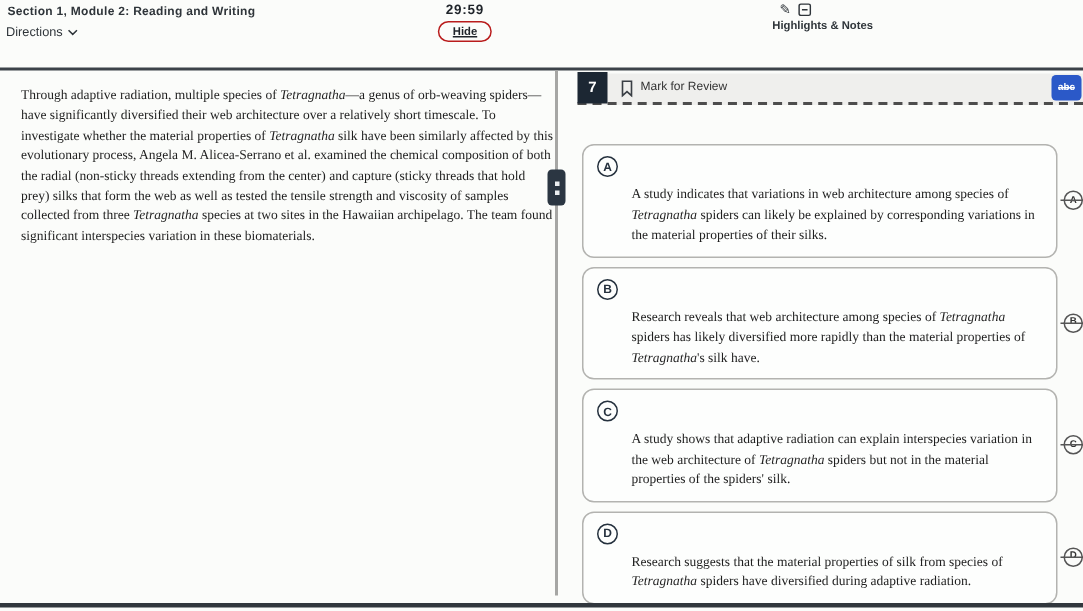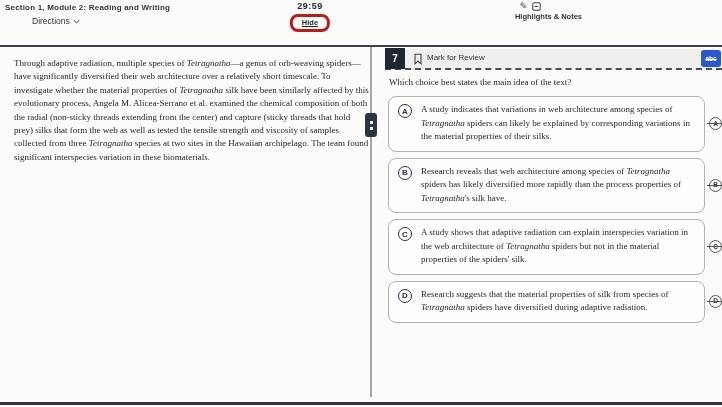--- a/index.html
+++ b/index.html
@@ -14,25 +14,25 @@
     position:relative;
     background:#fbfcfa;
     font-family:"Liberation Sans", sans-serif;
     color:#23282e;
   }
   .it{font-style:italic;}
 
   
   .top-header{position:absolute;left:0;top:0;width:604px;height:45px;}
   .section-title{position:absolute;left:5px;top:3px;font-size:8px;font-weight:700;color:#2f353a;letter-spacing:.2px;}
-  .directions{position:absolute;left:4px;top:16px;font-size:8.5px;color:#2f353a;display:flex;align-items:center;gap:3px;background:none;border:none;cursor:pointer;font-family:inherit;margin-left:28px;}
+  .directions{position:absolute;left:4px;top:16px;font-size:8.5px;color:#2f353a;display:flex;align-items:center;gap:3px;background:none;border:none;cursor:pointer;font-family:inherit;}
   .chev{width:7px;height:5px;display:inline-block;}
   .top-center{position:absolute;left:310px;top:1px;transform:translateX(-50%);display:flex;flex-direction:column;align-items:center;gap:3px;}
   .timer{font-size:9px;font-weight:700;letter-spacing:.5px;color:#1f242a;}
-  .hide-btn{font-family:inherit;font-size:7.5px;font-weight:700;color:#1f242a;background:transparent;border:3px solid #b91c1c;border-radius:8px;padding:1px 9px 2px;cursor:pointer;line-height:1.2;text-decoration:underline;}
+  .hide-btn{font-family:inherit;font-size:7.5px;font-weight:700;color:#1f242a;background:transparent;border:1px solid #b91c1c;border-radius:8px;padding:1px 9px 2px;cursor:pointer;line-height:1.2;text-decoration:underline;}
   .top-right{position:absolute;right:22px;top:2px;display:flex;flex-direction:column;align-items:center;gap:1px;background:none;border:none;cursor:pointer;font-family:inherit;}
   .tr-icons{display:flex;align-items:center;gap:5px;}
   .pen-glyph{font-size:9px;line-height:9px;color:#2f353a;}
   .tr-label{font-size:7.5px;font-weight:600;color:#2f353a;white-space:nowrap;margin-left:36px;}
   .header-rule{position:absolute;left:0;top:45px;width:722px;height:2px;background:var(--rule-dark);}
 
   
   .left-panel{position:absolute;left:0;top:47px;width:443px;height:350px;}
   .passage{
     position:absolute;left:14px;top:10px;width:356px;
@@ -81,20 +81,21 @@
     padding:6px 9px 7px;display:flex;gap:9px;cursor:pointer;align-items:flex-start;
   }
   .letter{
     flex:0 0 auto;width:14px;height:14px;border:1.5px solid #25313e;border-radius:50%;
     display:flex;align-items:center;justify-content:center;
     font-size:8px;font-weight:700;color:#25313e;margin-top:1px;
   }
   .choice-text{
     font-family:"Liberation Serif", serif;font-size:9px;line-height:13.5px;color:#1f1f1f;
     max-width:276px;
+    margin-top:20px;
   }
   .elim{
     flex:0 0 auto;width:13px;height:13px;border:1px solid #555;border-radius:50%;
     position:relative;display:flex;align-items:center;justify-content:center;
     background:none;cursor:pointer;font-family:inherit;
   }
   .elim::after{content:"";position:absolute;left:-3px;right:-3px;top:5px;border-top:1px solid #555;}
   .elim-letter{font-size:6.5px;font-weight:700;color:#333;line-height:1;}
 
   .bottom-rule{position:absolute;left:0;top:402px;width:722px;height:3px;background:#31373d;}
@@ -144,36 +145,35 @@
       <svg width="10" height="12" viewBox="0 0 16 20">
           <path d="M3 2 h10 v16 l-5 -4.5 -5 4.5 z" fill="none" stroke="#3a3f45" stroke-width="1.8"></path>
         </svg>
       <span class="mark-review-label">Mark for Review</span>
     </button>
     <div class="q-header-spacer"></div>
     <button class="abc-btn">
         <span>abc</span>
       </button>
   </div>
-  <div class="q-prompt">Which choice best states the main idea of the text?</div>
   <div class="choices">
   <div class="choice-row">
     <div class="choice-box">
       <span class="letter">A</span>
       <span class="choice-text"><span>A study indicates that variations in web architecture among species of </span><span class="it">Tetragnatha</span><span> spiders can likely be explained by corresponding variations in the material properties of their silks.</span></span>
     </div>
     <button class="elim">
       <span class="elim-letter">A</span>
     </button>
   </div>
 
   <div class="choice-row">
     <div class="choice-box">
       <span class="letter">B</span>
-      <span class="choice-text"><span>Research reveals that web architecture among species of </span><span class="it">Tetragnatha</span><span> spiders has likely diversified more rapidly than the process properties of </span><span class="it">Tetragnatha</span><span>'s silk have.</span></span>
+      <span class="choice-text"><span>Research reveals that web architecture among species of </span><span class="it">Tetragnatha</span><span> spiders has likely diversified more rapidly than the material properties of </span><span class="it">Tetragnatha</span><span>'s silk have.</span></span>
     </div>
     <button class="elim">
       <span class="elim-letter">B</span>
     </button>
   </div>
 
   <div class="choice-row">
     <div class="choice-box">
       <span class="letter">C</span>
       <span class="choice-text"><span>A study shows that adaptive radiation can explain interspecies variation in the web architecture of </span><span class="it">Tetragnatha</span><span> spiders but not in the material properties of the spiders' silk.</span></span>

